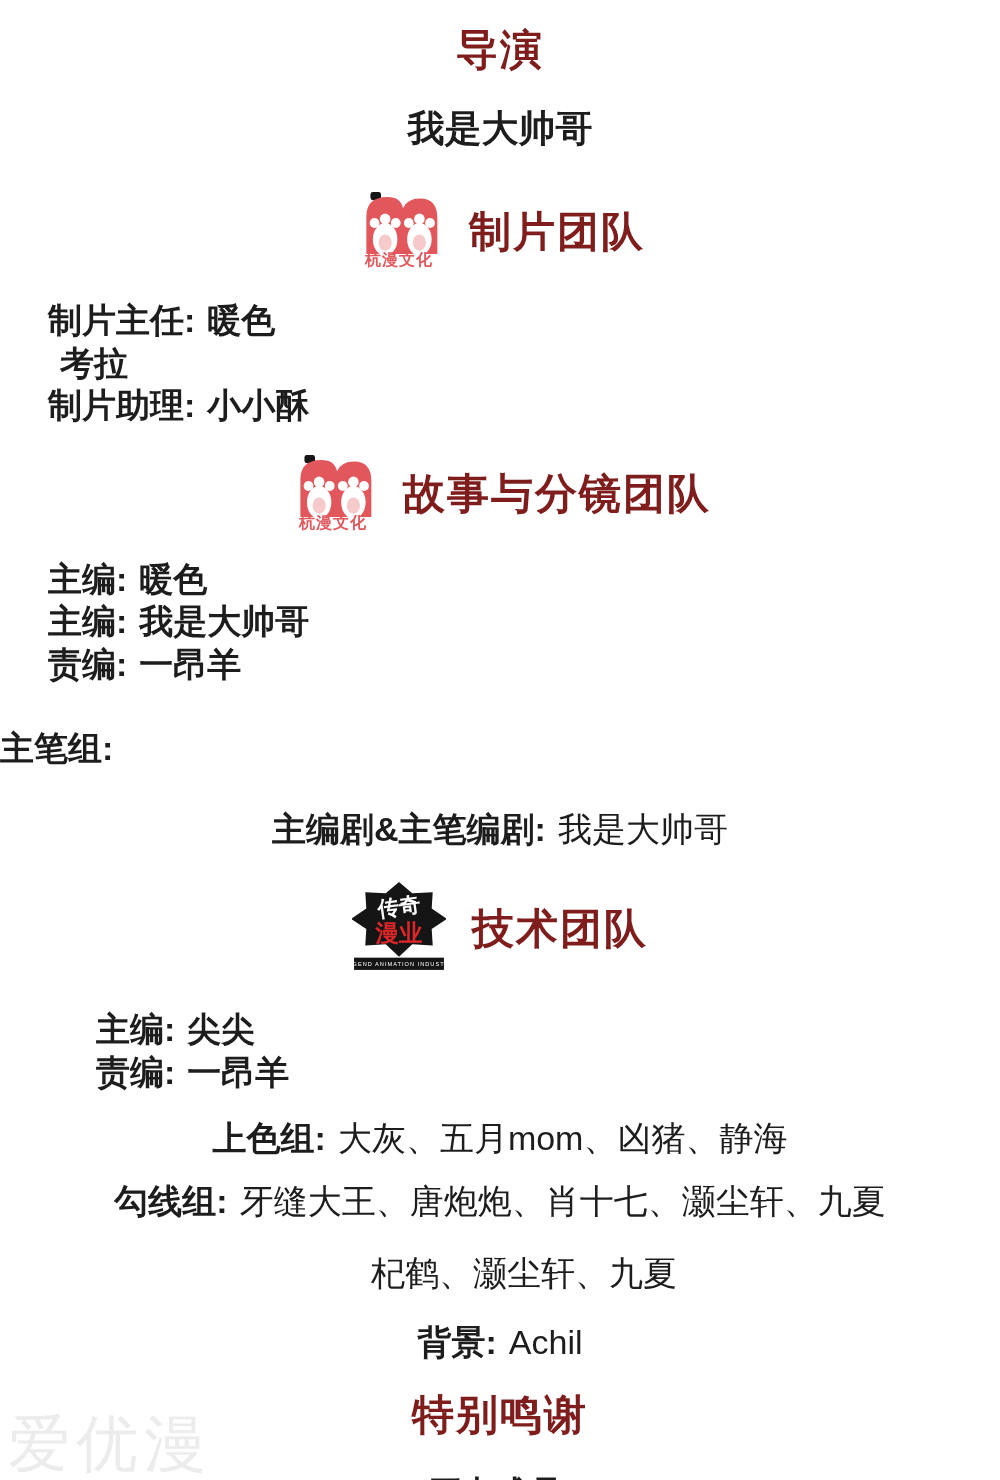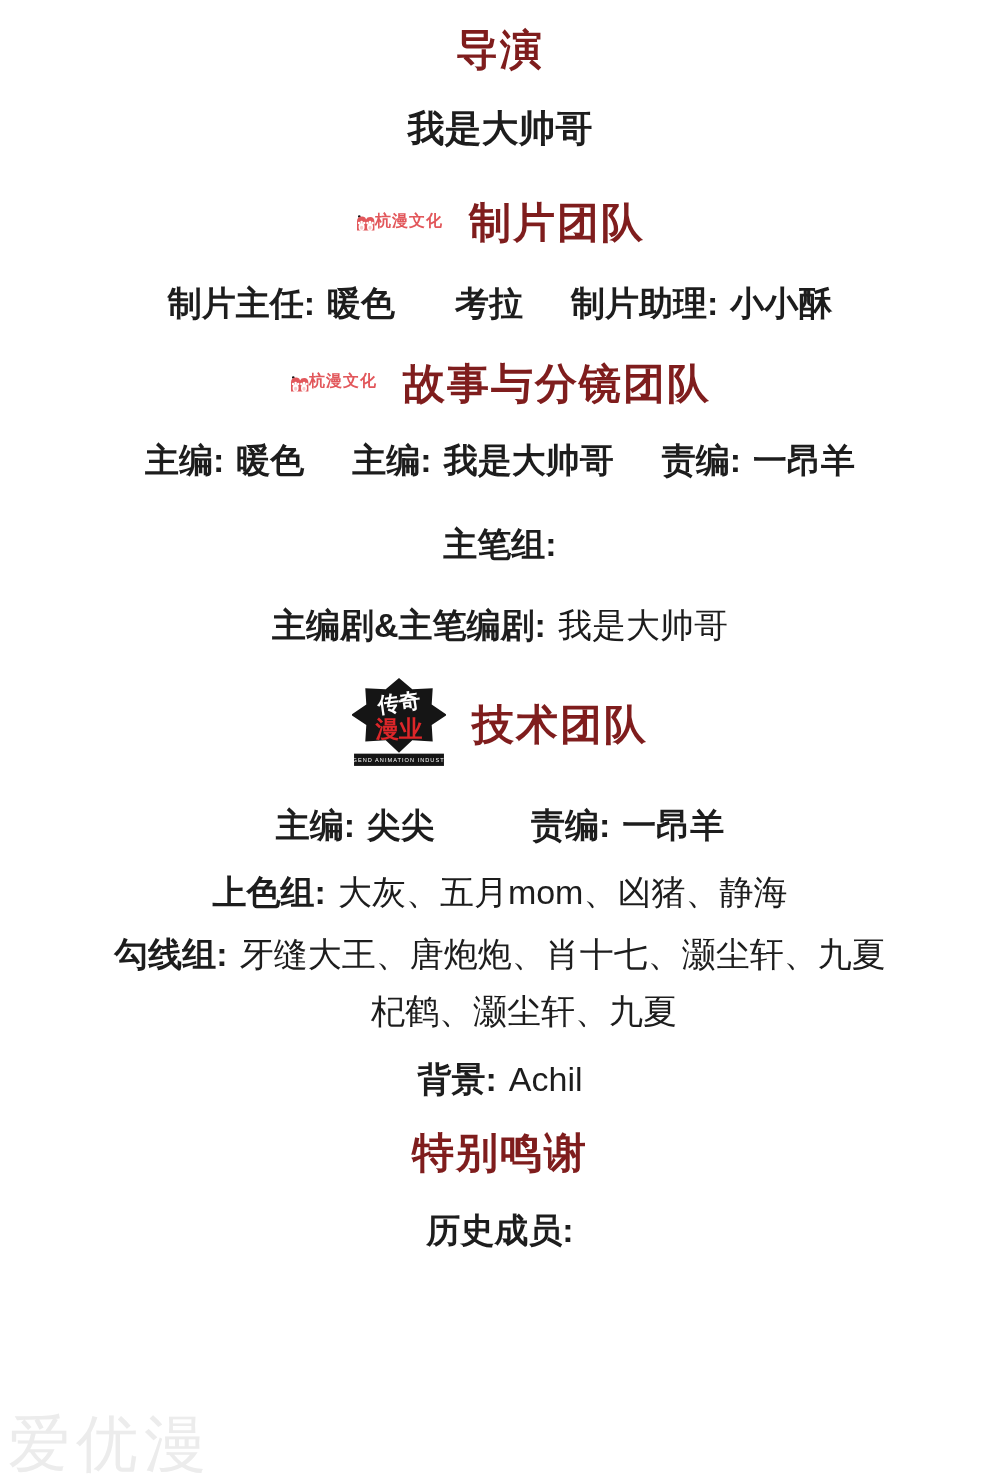--- a/index.html
+++ b/index.html
@@ -7,45 +7,45 @@
     width:1000px;height:1480px;background:#ffffff;position:relative;overflow:hidden;
     font-family:"Liberation Sans","DejaVu Sans",sans-serif;color:#1d1d1d;
   }
   .center{text-align:center;}
   .h-title{
     font-size:42px;font-weight:bold;color:#7f1d1d;letter-spacing:2px;line-height:1.15;
   }
   .team-heading{
     display:flex;align-items:center;justify-content:center;gap:26px;
   }
-  .mlogo{display:flex;flex-direction:row;align-items:center;width:88px;}
+  .mlogo{display:flex;flex-direction:column;align-items:center;width:88px;}
   .mlogo-text{font-size:16px;font-weight:bold;color:#e2575b;margin-top:-4px;letter-spacing:1px;white-space:nowrap;}
   .line{
     display:flex;justify-content:center;align-items:baseline;
     font-size:34px;line-height:1.25;white-space:nowrap;
   }
   .label{font-weight:bold;}
   .value{margin-left:12px;}
   .pair{display:inline-flex;align-items:baseline;}
   .pair + .pair{margin-left:48px;}
   .pair-wide + .pair-wide{margin-left:96px;}
-  .bold-line{font-weight:bold;}
+  .bold-line{font-weight:bold;flex-direction:column;}
   .mt-director{margin-top:26px;}
   .mt-name{margin-top:30px;font-size:37px;font-weight:bold;}
   .mt-head1{margin-top:38px;}
   .mt-roles{margin-top:28px;}
   .mt-head2{margin-top:28px;}
   .mt-editors{margin-top:24px;}
   .mt-artists{margin-top:42px;}
   .mt-writers{margin-top:38px;}
   .mt-head3{margin-top:32px;}
   .mt-teched{margin-top:32px;}
   .mt-lineart{margin-top:20px;}
   .mt-coloring{margin-top:24px;}
-  .mt-coloring2{margin-top:14px;padding-left:48px;}
+  .mt-coloring2{margin-top:30px;padding-left:48px;}
   .mt-bg{margin-top:26px;}
   .mt-thanks{margin-top:28px;}
   .mt-history{margin-top:32px;}
   .watermark{
     position:absolute;left:8px;top:1402px;font-size:62px;color:#ececec;
     letter-spacing:6px;font-weight:normal;
   }
 </style>
 </head>
 <body>

